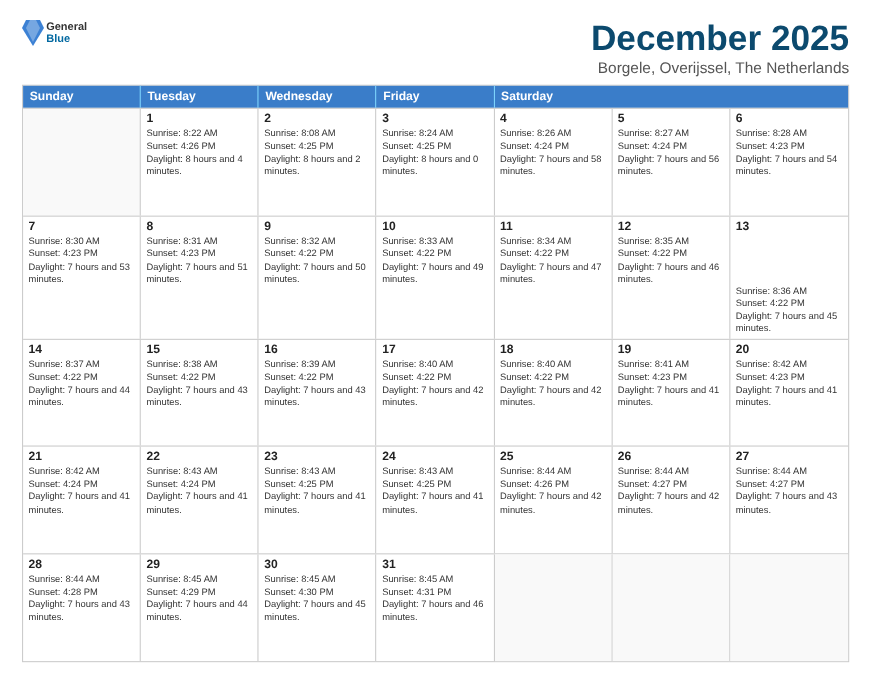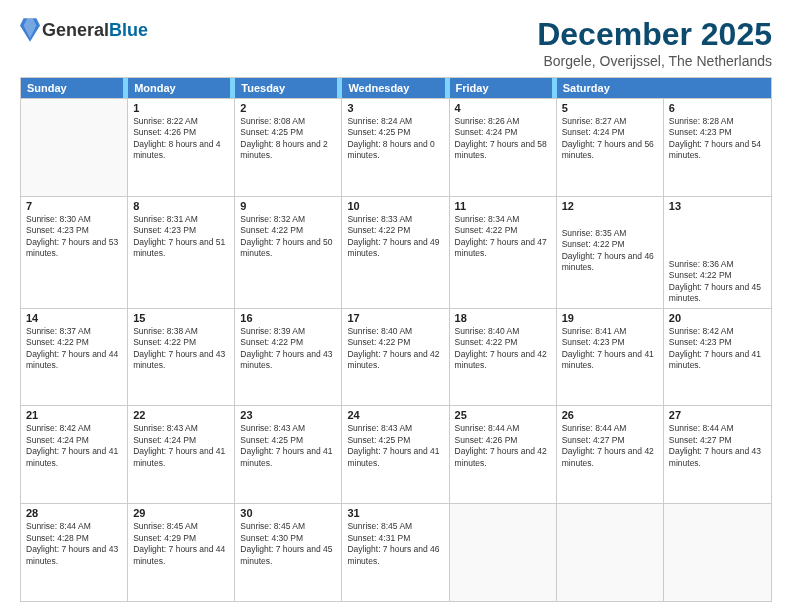--- a/index.html
+++ b/index.html
@@ -22,22 +22,22 @@
       justify-content: space-between;
       align-items: flex-start;
       margin-bottom: 8px;
     }
     .logo {
       display: flex;
       align-items: center;
     }
     .logo-text {
       display: flex;
-      flex-direction: row;
-      font-size: 18px;
+      flex-direction: column;
+      font-size: 10px;
       font-weight: bold;
     }
     .logo-general { color: #333; }
     .logo-blue { color: #0369a1; }
     .logo-icon {
       width: 20px;
       height: 28px;
       margin-right: 2px;
       position: relative;
     }
@@ -63,21 +63,21 @@
       display: grid;
       grid-template-columns: repeat(7, 1fr);
       background: #3a7dc9;
     }
     .cal-header-cell {
       color: #fff;
       font-size: 11px;
       font-weight: bold;
       padding: 4px 6px;
       text-align: left;
-      border-right: 5px solid #7dd3fc;
+      border-right: 1px solid #7dd3fc;
     }
     .cal-header-cell:last-child { border-right: none; }
     .cal-body {
       flex: 1;
       display: flex;
       flex-direction: column;
     }
     .cal-row {
       display: grid;
       grid-template-columns: repeat(7, 1fr);
@@ -124,21 +124,20 @@
     </div>
     <div class="title-block">
       <div class="main-title">December 2025</div>
       <div class="subtitle">Borgele, Overijssel, The Netherlands</div>
     </div>
   </div>
 
   <div class="calendar">
     <div class="cal-header" id="cal-header">
         <div class="cal-header-cell">Sunday</div>
-        <div class="cal-header-cell">Monday</div>
         <div class="cal-header-cell">Tuesday</div>
         <div class="cal-header-cell">Wednesday</div>
         <div class="cal-header-cell">Friday</div>
         <div class="cal-header-cell">Saturday</div>
       </div>
     <div class="cal-body" id="cal-body">
         <div class="cal-row">
           <div class="cal-cell empty"></div>
           <div class="cal-cell">
             <div class="cell-date">1</div>
@@ -203,21 +202,21 @@
 Daylight: 7 hours and 49 minutes.</div>
           </div>
           <div class="cal-cell">
             <div class="cell-date">11</div>
             <div class="cell-info" style="white-space: pre-line;">Sunrise: 8:34 AM
 Sunset: 4:22 PM
 Daylight: 7 hours and 47 minutes.</div>
           </div>
           <div class="cal-cell">
             <div class="cell-date">12</div>
-            <div class="cell-info" style="white-space: pre-line; margin-top: 14px;">Sunrise: 8:35 AM
+            <div class="cell-info" style="white-space: pre-line;">Sunrise: 8:35 AM
 Sunset: 4:22 PM
 Daylight: 7 hours and 46 minutes.</div>
           </div>
           <div class="cal-cell">
             <div class="cell-date">13</div>
             <div class="cell-info" style="white-space: pre-line; margin-top: 45px;">Sunrise: 8:36 AM
 Sunset: 4:22 PM
 Daylight: 7 hours and 45 minutes.</div>
           </div>
         </div>

